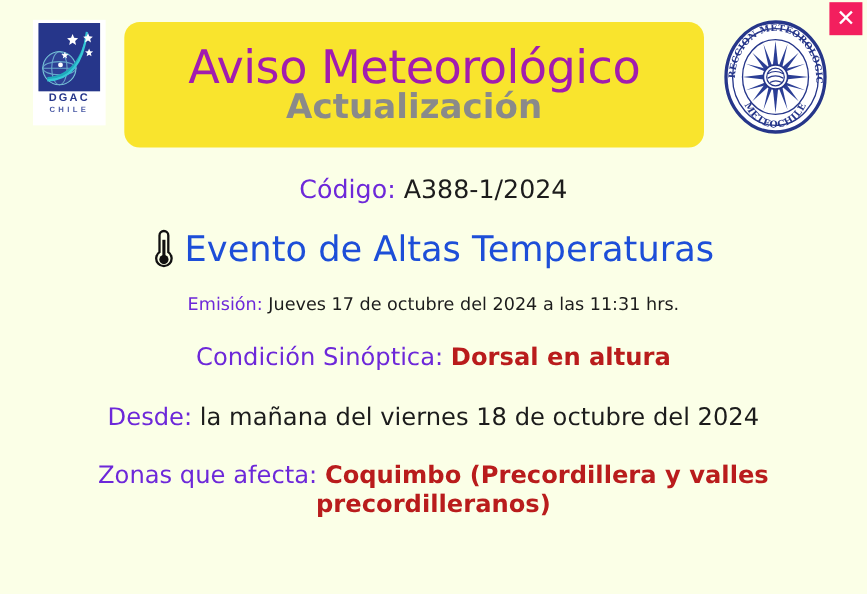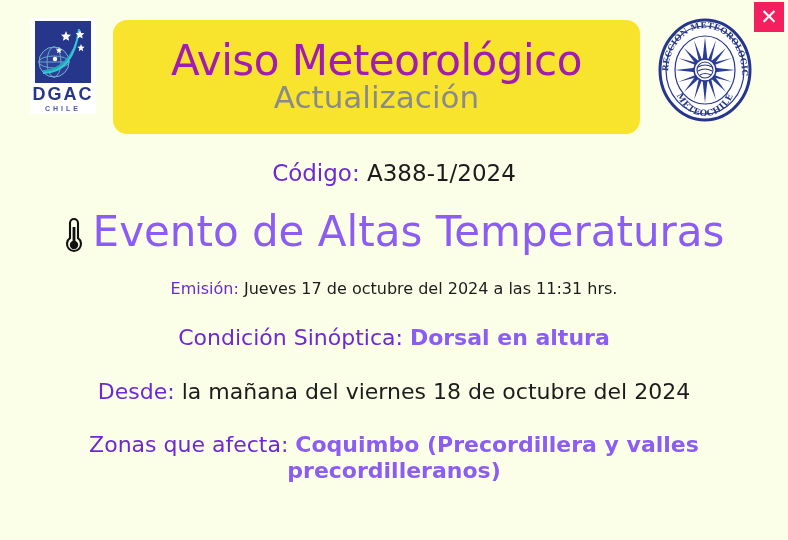--- a/index.html
+++ b/index.html
@@ -67,21 +67,21 @@
     overflow: hidden;
   }
   .dgac-text {
     margin-top: 2px;
     text-align: center;
     line-height: 1;
   }
   .dgac-text .d1 {
     display: block;
     color: #26368a;
-    font-size: 18px;
+    font-size: 10px;
     font-weight: bold;
     letter-spacing: 2px;
     font-family: "Liberation Sans", sans-serif;
   }
   .dgac-text .d2 {
     display: block;
     color: #4a5aa5;
     font-size: 7px;
     font-weight: bold;
     letter-spacing: 3px;
@@ -107,21 +107,21 @@
     color: #a21caf;
     font-size: 42px;
     font-weight: normal;
     line-height: 1.02;
     font-family: "DejaVu Sans", sans-serif;
     letter-spacing: -0.5px;
   }
   .banner-sub {
     color: #8a8a8a;
     font-size: 31px;
-    font-weight: normal;
+    font-weight: bold;
     line-height: 1.05;
     margin-top: -2px;
     font-family: "DejaVu Sans", sans-serif;
   }
 
   .meteo-logo {
     position: absolute;
     left: 656px;
     top: 18px;
     width: 98px;
@@ -141,30 +141,30 @@
   .lbl {
     color: #6d28d9;
     font-family: "DejaVu Sans", sans-serif;
   }
   .val {
     color: #1c1c1c;
     font-family: "DejaVu Sans", sans-serif;
     margin-top: 45px;
   }
   .val-bold {
-    color: #8b5cf6;
+    color: #b91c1c;
     font-weight: bold;
     font-family: "DejaVu Sans", sans-serif;
   }
 
   .row-codigo { margin-top: 20px; font-size: 23px; }
   .row-evento {
     margin-top: 19px;
-    font-size: 42px;
-    color: #8b5cf6;
+    font-size: 32px;
+    color: #1d4ed8;
     display: flex;
     align-items: center;
     justify-content: center;
     gap: 9px;
   }
   .thermo-icon {
     display: inline-block;
     width: 20px;
     height: 36px;
     position: relative;

